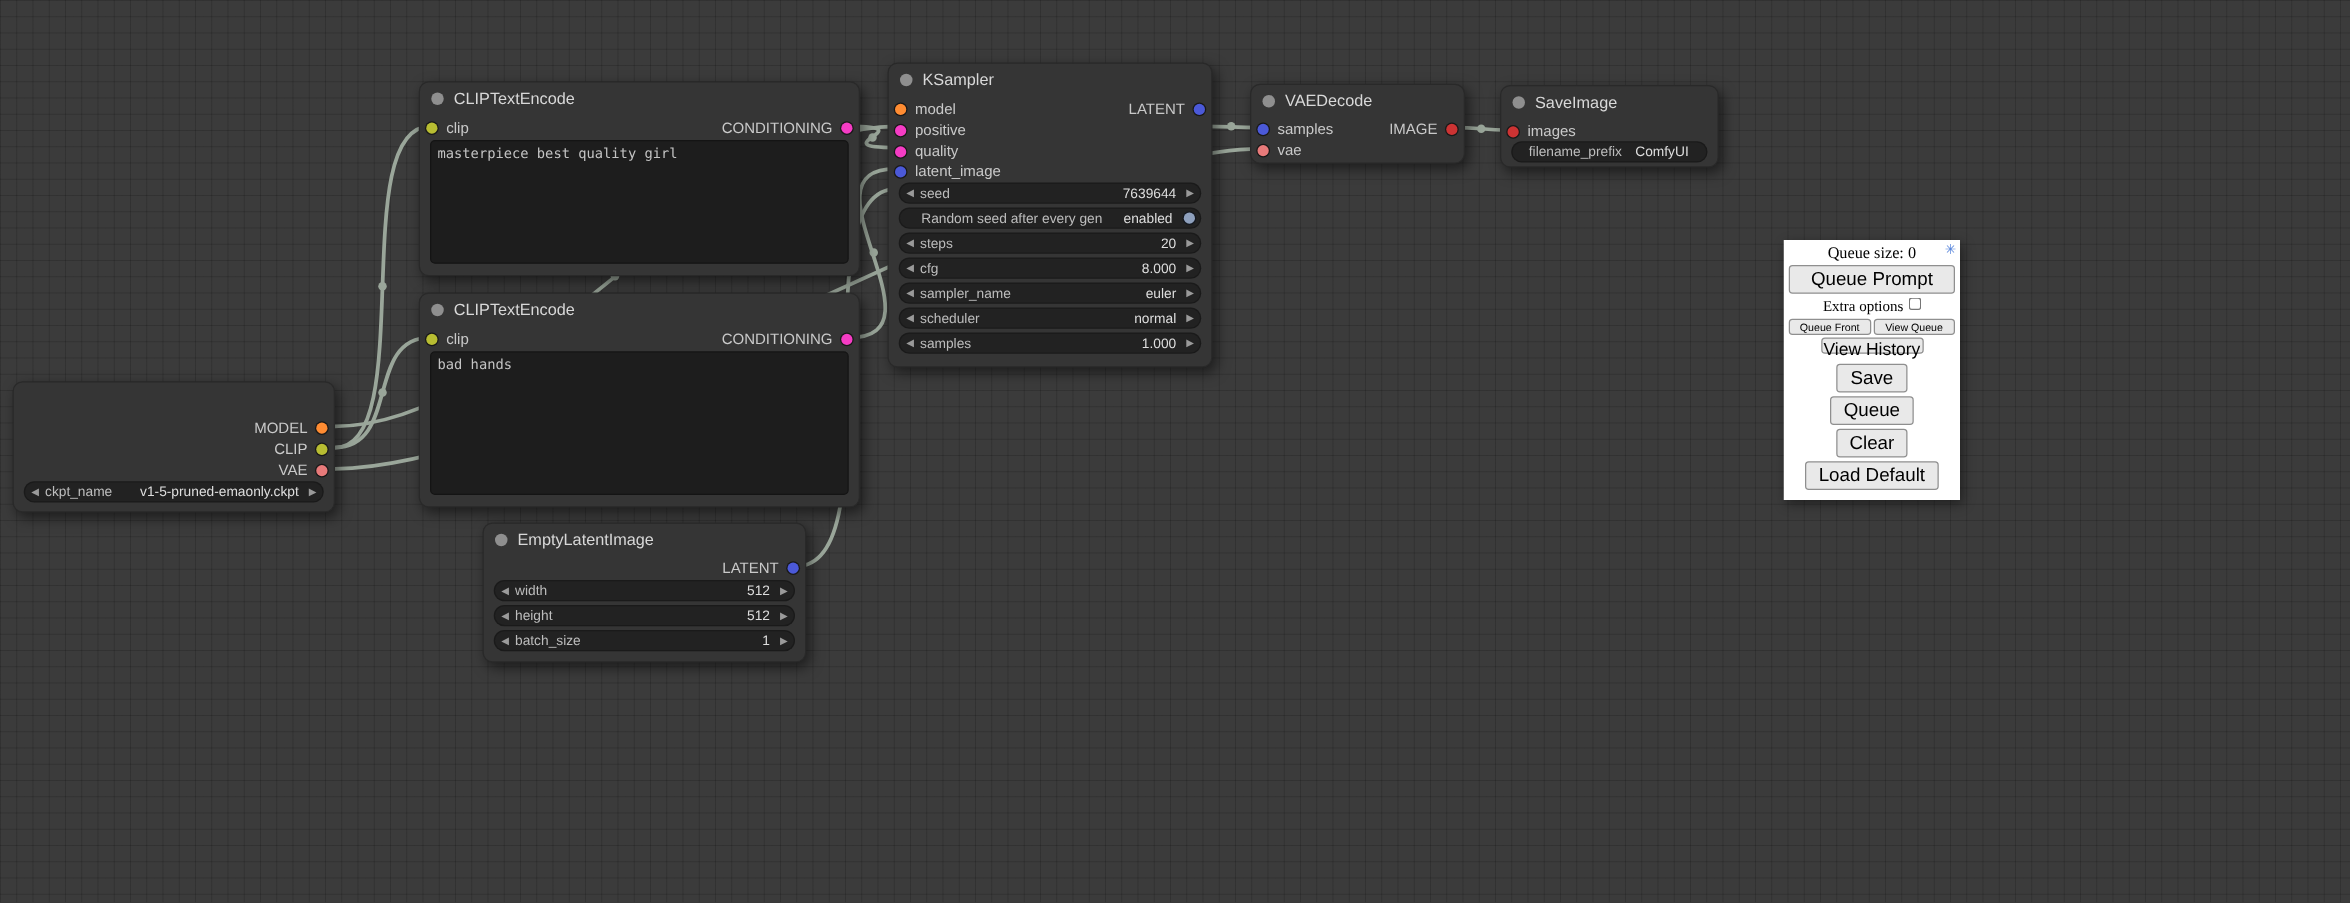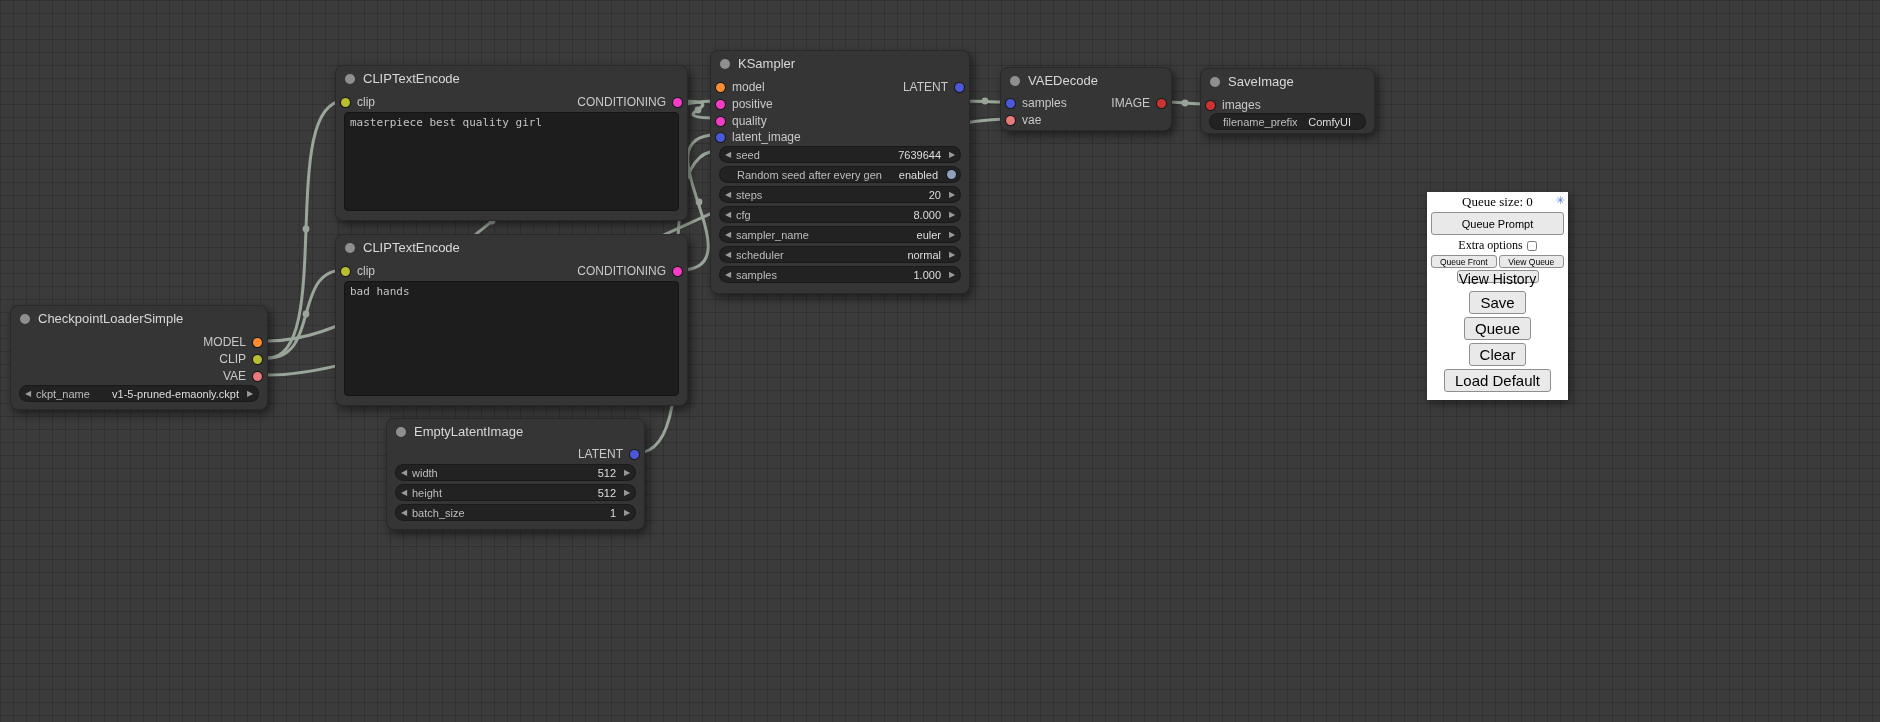--- a/index.html
+++ b/index.html
@@ -56,22 +56,22 @@
     position:absolute;z-index:3;left:1427px;top:192px;width:141px;
     background:#ffffff;color:#000;padding:2px 4px 8px;
     font-family:"Liberation Serif",serif;box-shadow:2px 3px 9px rgba(0,0,0,.45);
   }
   .menu-head{position:relative;text-align:center;font-size:13px;height:16px;line-height:16px}
   .settings-icon{position:absolute;right:-1px;top:1px;color:#4f7fd9;font-size:11px;line-height:11px;cursor:pointer}
   #menu button{
     font-family:"Liberation Sans",sans-serif;background:#e9e9e9;
     border:1px solid #8f8f8f;border-radius:3px;color:#000;cursor:pointer;
   }
-  .btn-queue{display:block;width:100%;font-size:11px;height:23px;margin:2px 0 3px;padding:0}
-  .extra-row{display:flex;justify-content:center;align-items:center;font-size:12px;height:15px;gap:4px}
+  .btn-queue{display:block;width:100%;font-size:15px;height:23px;margin:2px 0 3px;padding:0}
+  .extra-row{display:flex;justify-content:center;align-items:flex-start;font-size:12px;height:15px;gap:4px}
   .extra-row input{width:10px;height:10px;margin:0}
   .row2{display:flex;gap:2px;margin-top:2px}
   .btn-small{flex:1;font-size:8.5px;height:13px;padding:0}
   .btn-history{display:block;margin:2px auto 0;font-size:14px;height:13px;width:82px;padding:0}
   .btn-big{display:block;margin:3px auto 0;font-size:15px;padding:1px 10px;height:23px}
   .btn-big.first{margin-top:8px}
 </style>
 </head>
 <body>
 
@@ -96,24 +96,20 @@
       <circle cx="637" cy="247" r="3.4"></circle>
       <circle cx="698" cy="110" r="3.4"></circle>
       <circle cx="699" cy="202" r="3.4"></circle>
       <circle cx="677" cy="302" r="3.4"></circle>
       <circle cx="985" cy="101" r="3.4"></circle>
       <circle cx="1185" cy="103" r="3.4"></circle>
     </g>
   </svg>
 
   <div class="node" style="left:10px;top:305px;width:258px;height:105px">
-    <div class="ntitle">
-      <span class="tdot"></span>
-      <span>CheckpointLoaderSimple</span>
-    </div>
     <div class="slot out" style="top:28px">
       <span class="slabel">MODEL</span>
       <span class="sdot c-model"></span>
     </div>
     <div class="slot out" style="top:45px">
       <span class="slabel">CLIP</span>
       <span class="sdot c-clip"></span>
     </div>
     <div class="slot out" style="top:62px">
       <span class="slabel">VAE</span>

